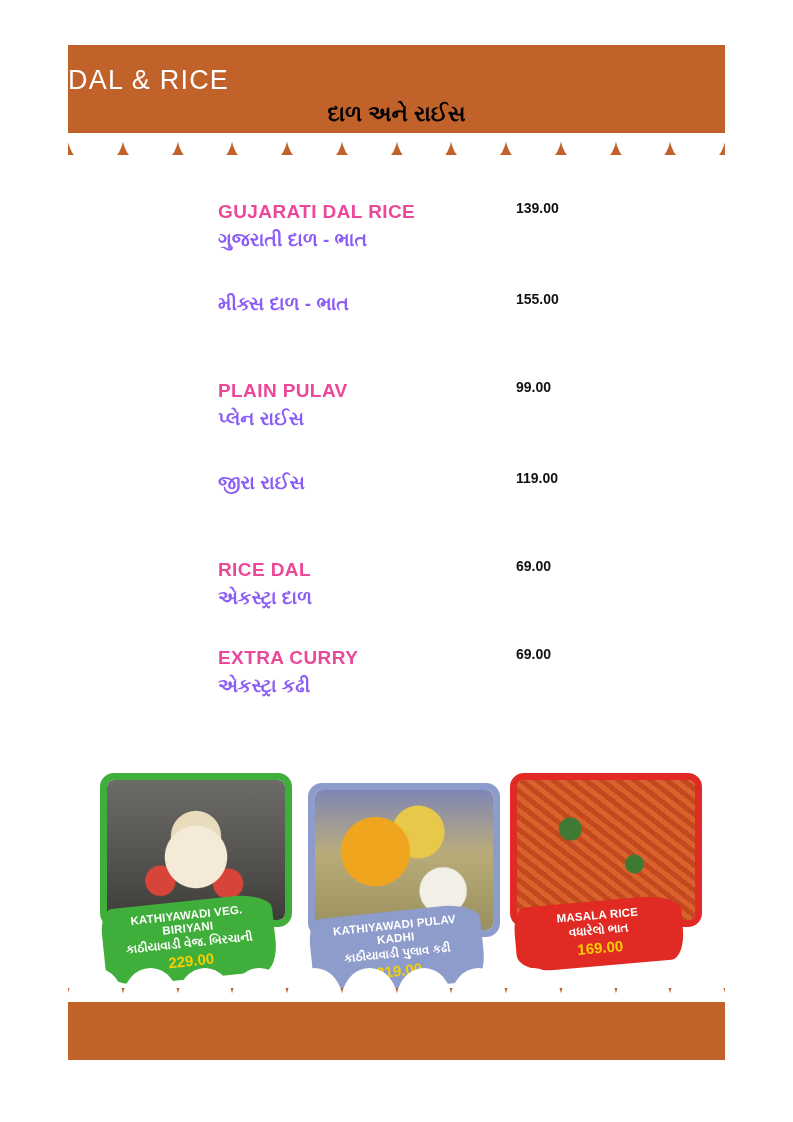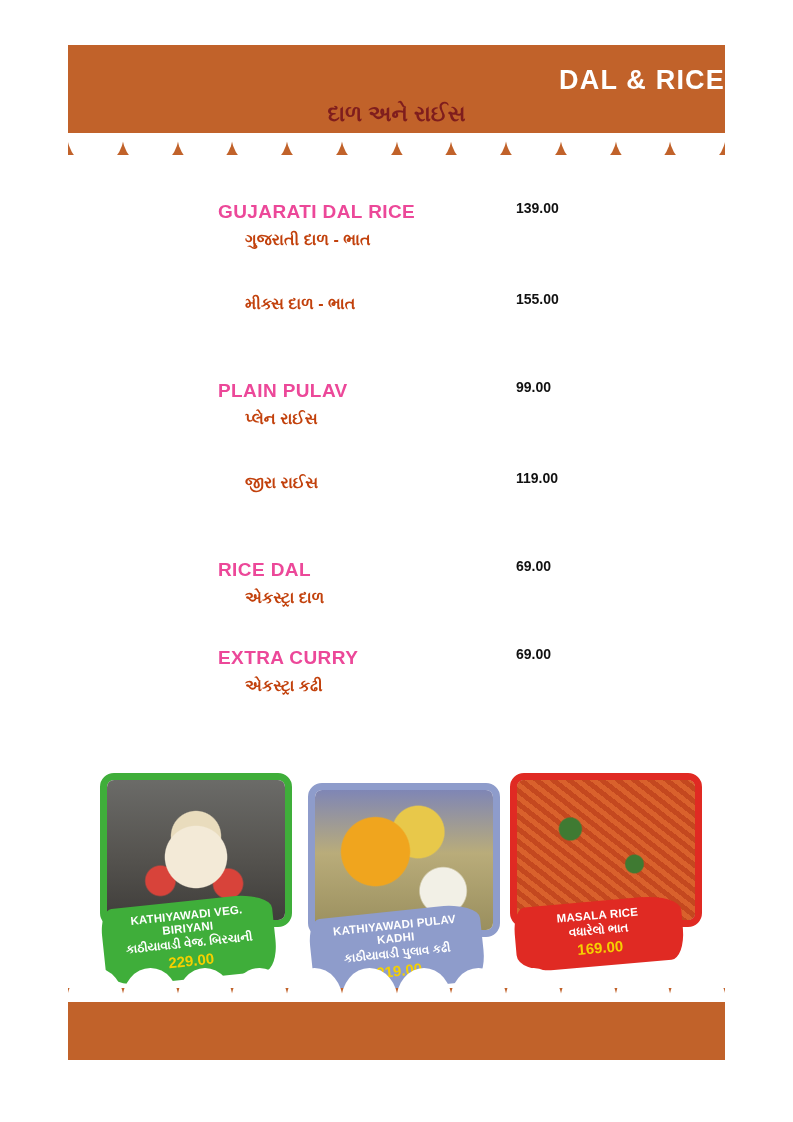--- a/index.html
+++ b/index.html
@@ -58,33 +58,33 @@
     background: #ffffff;
     border-radius: 0 0 50% 50% / 0 0 100% 100%;
     margin: 0 -1px;
   }
 
   .header-title {
     position: absolute;
     left: 0;
     top: 20px;
     width: 657px;
-    text-align: right;
+    text-align: left;
     color: #ffffff;
     font-size: 27px;
-    font-weight: bold;
+    font-weight: normal;
     letter-spacing: 1.2px;
   }
   .header-sub {
     position: absolute;
     left: 0;
     top: 56px;
     width: 657px;
     text-align: center;
-    color: #7f1d1d;
+    color: #000000;
     font-size: 22px;
     font-weight: bold;
   }
 
   
   .items {
     position: absolute;
     left: 0;
     top: 155px;
     width: 657px;
@@ -95,26 +95,25 @@
     padding-left: 150px;
   }
   .item-en {
     font-size: 19px;
     font-weight: bold;
     color: #ec4899;
     letter-spacing: 0.4px;
     line-height: 24px;
   }
   .item-gu {
-    font-size: 16px;
-    font-weight: bold;
-    color: #c2410c;
+    font-size: 19px;
+    font-weight: bold;
+    color: #8b5cf6;
     line-height: 26px;
     margin-top: 3px;
-    margin-left: 27px;
   }
   .item-price {
     position: absolute;
     left: 448px;
     top: 0px;
     font-size: 14px;
     font-weight: bold;
     color: #111111;
   }
 

